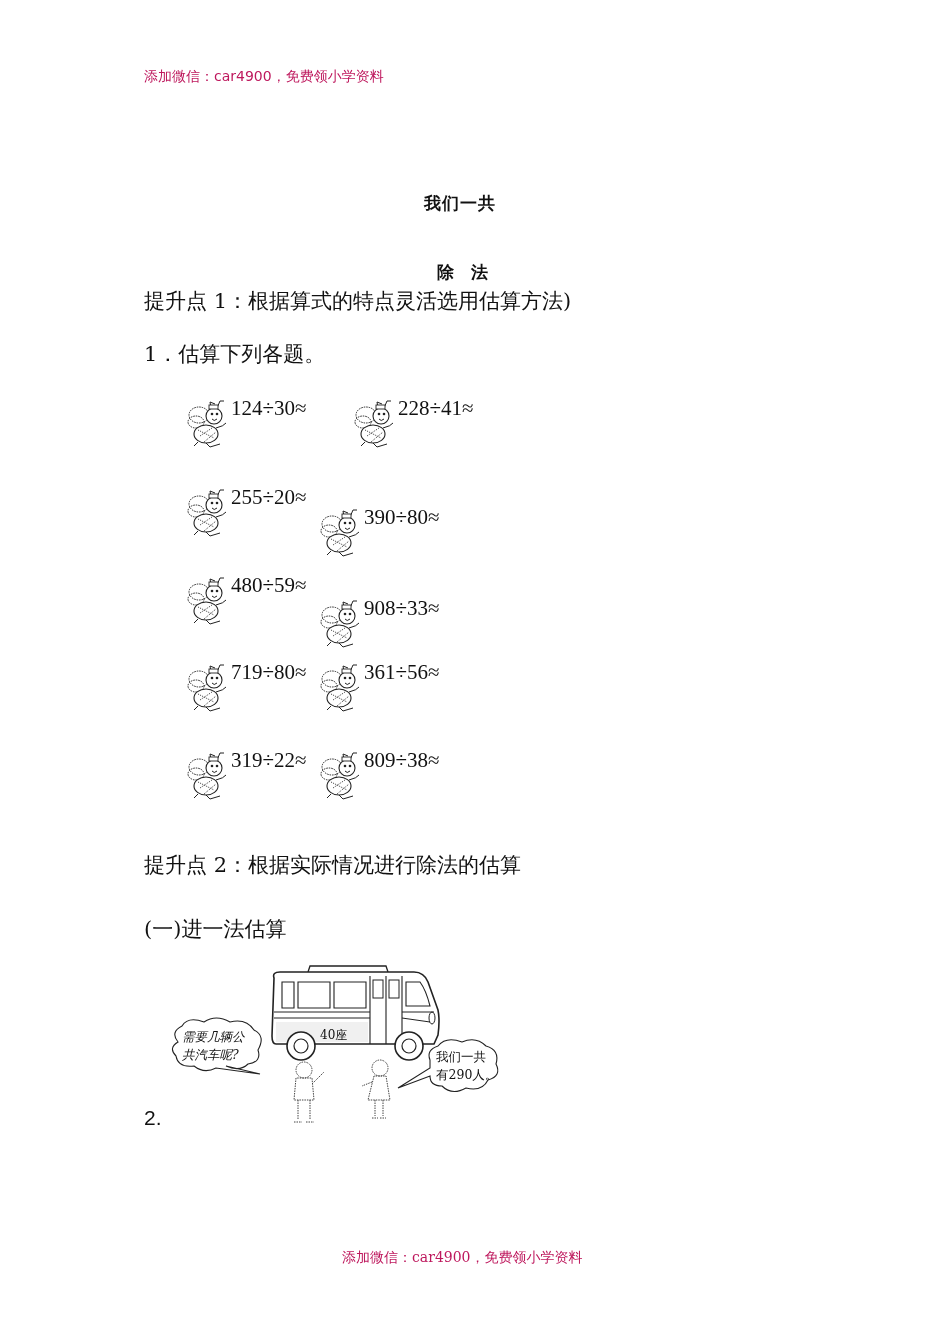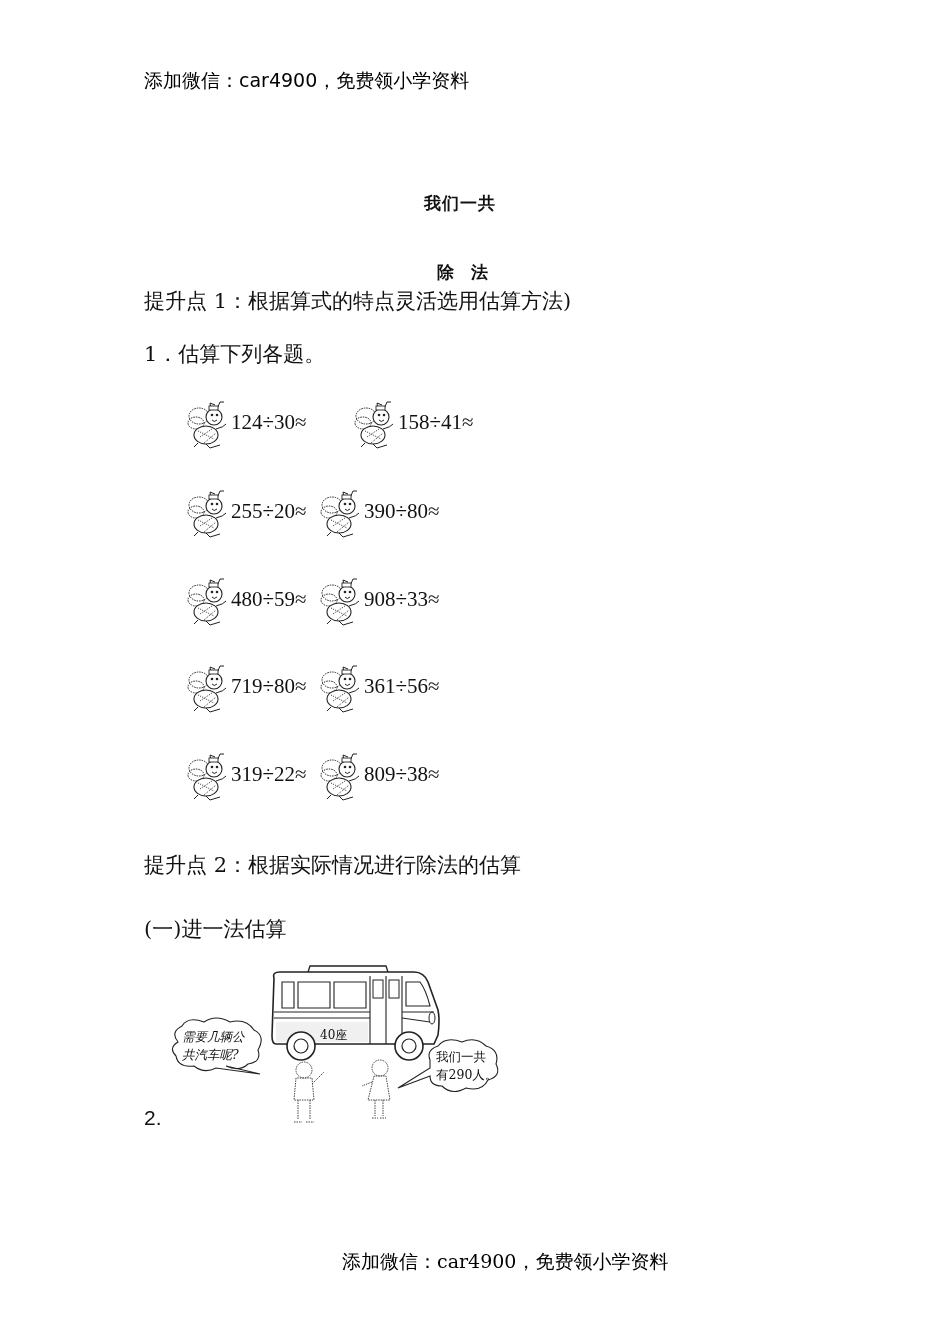--- a/index.html
+++ b/index.html
@@ -1,24 +1,24 @@
 <!DOCTYPE html>
 <html><head>
   <meta charset="utf-8">
   <style>
     html, body { margin: 0; padding: 0; background: #ffffff; }
     body { width: 950px; height: 1344px; position: relative; overflow: hidden;
            font-family: "DejaVu Serif", "Liberation Serif", serif; color: #111; }
     .abs { position: absolute; }
-    .watermark { font-family: "DejaVu Sans", "Liberation Sans", sans-serif; font-size: 19px; color: #000000; white-space: nowrap; }
+    .watermark { font-family: "DejaVu Sans", "Liberation Sans", sans-serif; font-size: 14px; color: #be185d; white-space: nowrap; }
     .watermark-bottom { font-family: "DejaVu Serif", "Liberation Serif", serif; }
     .title { font-family: "DejaVu Sans", "Liberation Sans", sans-serif; font-weight: bold; font-size: 17px; letter-spacing: 1px; white-space: nowrap; }
     .subtitle { font-family: "DejaVu Sans", "Liberation Sans", sans-serif; font-weight: bold; font-size: 17px; word-spacing: 0; white-space: nowrap; }
     .heading { font-size: 21px; white-space: nowrap; }
-    .item { position: absolute; display: flex; align-items: center; height: 52px; }
+    .item { position: absolute; display: flex; align-items: flex-start; height: 52px; }
     .bee { width: 44px; height: 50px; }
     .expr { font-family: "Liberation Serif", "DejaVu Serif", serif; font-size: 21px; line-height: 1; margin-left: 1px; margin-bottom: 4px; white-space: nowrap; }
     .bus-figure { position: absolute; left: 168px; top: 960px; width: 340px; height: 170px; }
     .bubble-text { font-family: "DejaVu Serif", "Liberation Serif", serif; font-size: 12.5px; line-height: 18px; }
   </style>
 </head>
 <body>
 
 <div class="abs watermark" style="left:144px; top:68px;">添加微信：car4900，免费领小学资料</div>
 
@@ -56,43 +56,43 @@
 <div class="item" style="left:186px; top:398px;">
   <svg class="bee" viewBox="0 0 44 50">
       <use href="#bee"></use>
     </svg>
   <span class="expr">124÷30≈</span>
 </div>
 <div class="item" style="left:353px; top:398px;">
   <svg class="bee" viewBox="0 0 44 50">
       <use href="#bee"></use>
     </svg>
-  <span class="expr">158÷41≈</span>
+  <span class="expr">228÷41≈</span>
 </div>
 
 <div class="item" style="left:186px; top:487px;">
   <svg class="bee" viewBox="0 0 44 50">
       <use href="#bee"></use>
     </svg>
   <span class="expr">255÷20≈</span>
 </div>
-<div class="item" style="left:319px; top:487px;">
+<div class="item" style="left:319px; top:507px;">
   <svg class="bee" viewBox="0 0 44 50">
       <use href="#bee"></use>
     </svg>
   <span class="expr">390÷80≈</span>
 </div>
 
 <div class="item" style="left:186px; top:575px;">
   <svg class="bee" viewBox="0 0 44 50">
       <use href="#bee"></use>
     </svg>
   <span class="expr">480÷59≈</span>
 </div>
-<div class="item" style="left:319px; top:575px;">
+<div class="item" style="left:319px; top:598px;">
   <svg class="bee" viewBox="0 0 44 50">
       <use href="#bee"></use>
     </svg>
   <span class="expr">908÷33≈</span>
 </div>
 
 <div class="item" style="left:186px; top:662px;">
   <svg class="bee" viewBox="0 0 44 50">
       <use href="#bee"></use>
     </svg>

